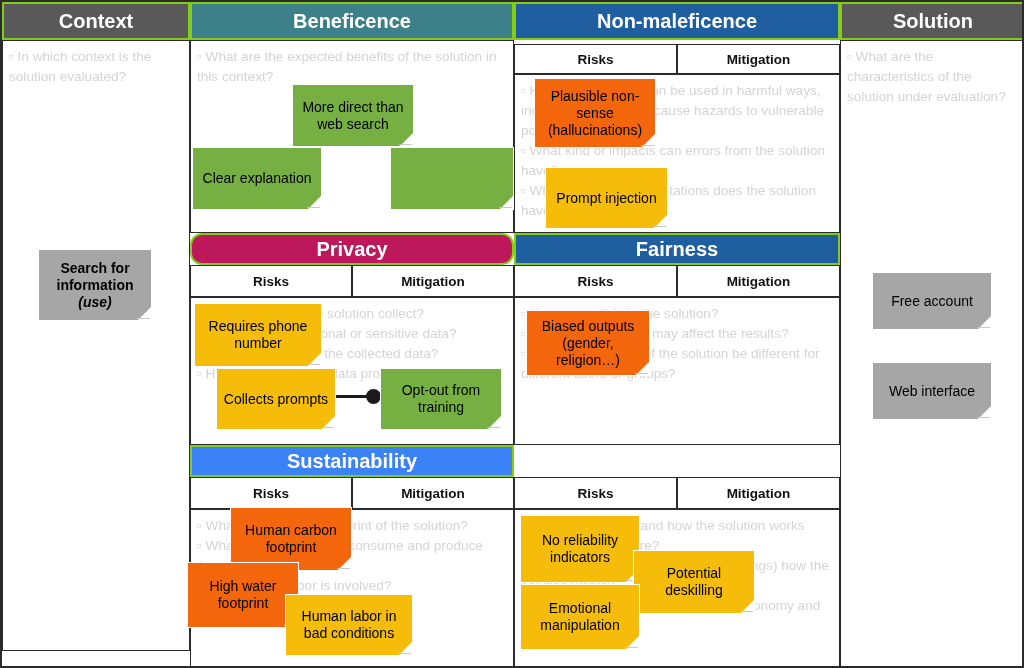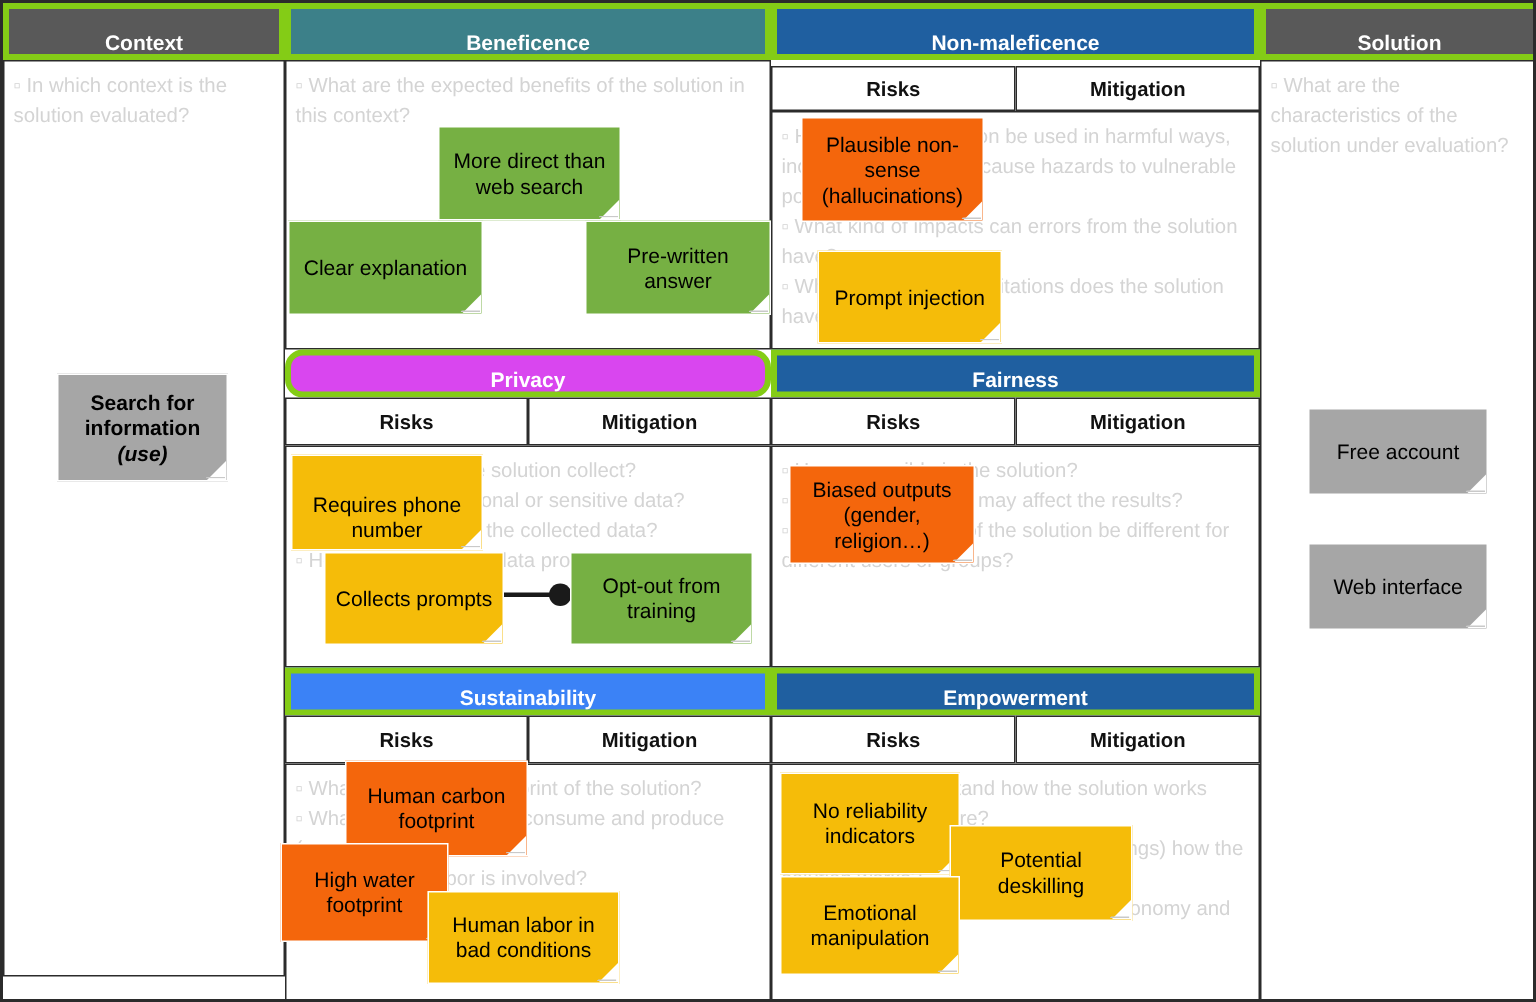--- a/index.html
+++ b/index.html
@@ -14,23 +14,23 @@
     overflow:hidden;
     box-sizing:border-box;
     border:2px solid #2b2b2b;
   }
 
   
   .abs{position:absolute;box-sizing:border-box;}
 
   
   .colhead{
-    display:flex;align-items:flex-end;justify-content:center;
-    color:#ffffff;font-weight:bold;font-size:14px;
-    border:4px solid #84cc16;
+    display:flex;align-items:center;justify-content:center;
+    color:#ffffff;font-weight:bold;font-size:20px;
+    border:2px solid #84cc16;
     text-align:center;
   }
 
   
   .subhead{
     display:flex;align-items:center;justify-content:center;
     color:#111111;font-weight:bold;font-size:13.5px;
     background:#ffffff;
     border:1px solid #2b2b2b;
     text-align:center;
@@ -148,21 +148,20 @@
     <span>More direct than web search</span>
     <span class="fold"></span>
     <span class="foldline"></span>
   </div>
   <div class="note green abs" style="left:190px;top:145px;width:130px;height:63px;">
     <span>Clear explanation</span>
     <span class="fold"></span>
     <span class="foldline"></span>
   </div>
   <div class="note green abs" style="left:388px;top:145px;width:124px;height:63px;">
-    <span>Pre-written answer</span>
     <span class="fold"></span>
     <span class="foldline"></span>
   </div>
 
   <div class="abs subhead" style="left:512px;top:42px;width:163px;height:30px;">
     <span>Risks</span>
   </div>
   <div class="abs subhead" style="left:675px;top:42px;width:163px;height:30px;">
     <span>Mitigation</span>
   </div>
@@ -175,36 +174,36 @@
     <span>Plausible non-sense (hallucinations)</span>
     <span class="fold"></span>
     <span class="foldline"></span>
   </div>
   <div class="note yellow abs" style="left:543px;top:165px;width:123px;height:62px;">
     <span>Prompt injection</span>
     <span class="fold"></span>
     <span class="foldline"></span>
   </div>
 
-  <div class="abs colhead" style="left:188px;top:231px;width:324px;height:32px;background:#d946ef;border-radius:12px;">
+  <div class="abs colhead" style="left:188px;top:231px;width:324px;height:32px;background:#be185d;border-radius:12px;">
     <span>Privacy</span>
   </div>
   <div class="abs subhead" style="left:188px;top:263px;width:162px;height:32px;">
     <span>Risks</span>
   </div>
   <div class="abs subhead" style="left:350px;top:263px;width:162px;height:32px;">
     <span>Mitigation</span>
   </div>
   <div class="abs panel" style="left:188px;top:295px;width:324px;height:148px;">
     <div class="qtext">▫ What data does the solution collect?
 ▫ Does it collect personal or sensitive data?
 ▫ Who has access to the collected data?
 ▫ How is the collected data protected?</div>
   </div>
-  <div class="note yellow abs" style="left:192px;top:301px;width:128px;height:64px;align-items:flex-end;">
+  <div class="note yellow abs" style="left:192px;top:301px;width:128px;height:64px;">
     <span>Requires phone number</span>
     <span class="fold"></span>
     <span class="foldline"></span>
   </div>
   <div class="note yellow abs" style="left:214px;top:366px;width:120px;height:62px;">
     <span>Collects prompts</span>
     <span class="fold"></span>
     <span class="foldline"></span>
   </div>
   <div class="connector-line" style="left:334px;top:393px;width:40px;"></div>
@@ -258,23 +257,20 @@
     <span>High water footprint</span>
     <span class="fold"></span>
     <span class="foldline"></span>
   </div>
   <div class="note yellow abs" style="left:283px;top:592px;width:128px;height:62px;">
     <span>Human labor in bad conditions</span>
     <span class="fold"></span>
     <span class="foldline"></span>
   </div>
 
-  <div class="abs colhead" style="left:512px;top:443px;width:326px;height:32px;background:#1F5FA0;">
-    <span>Empowerment</span>
-  </div>
   <div class="abs subhead" style="left:512px;top:475px;width:163px;height:32px;">
     <span>Risks</span>
   </div>
   <div class="abs subhead" style="left:675px;top:475px;width:163px;height:32px;">
     <span>Mitigation</span>
   </div>
   <div class="abs panel" style="left:512px;top:507px;width:326px;height:159px;">
     <div class="qtext">▫ Can users understand how the solution works and what its limits are?
 ▫ Can users control (e.g. consent, settings) how the solution works?
 ▫ How does the solution affect user autonomy and agency?</div>

